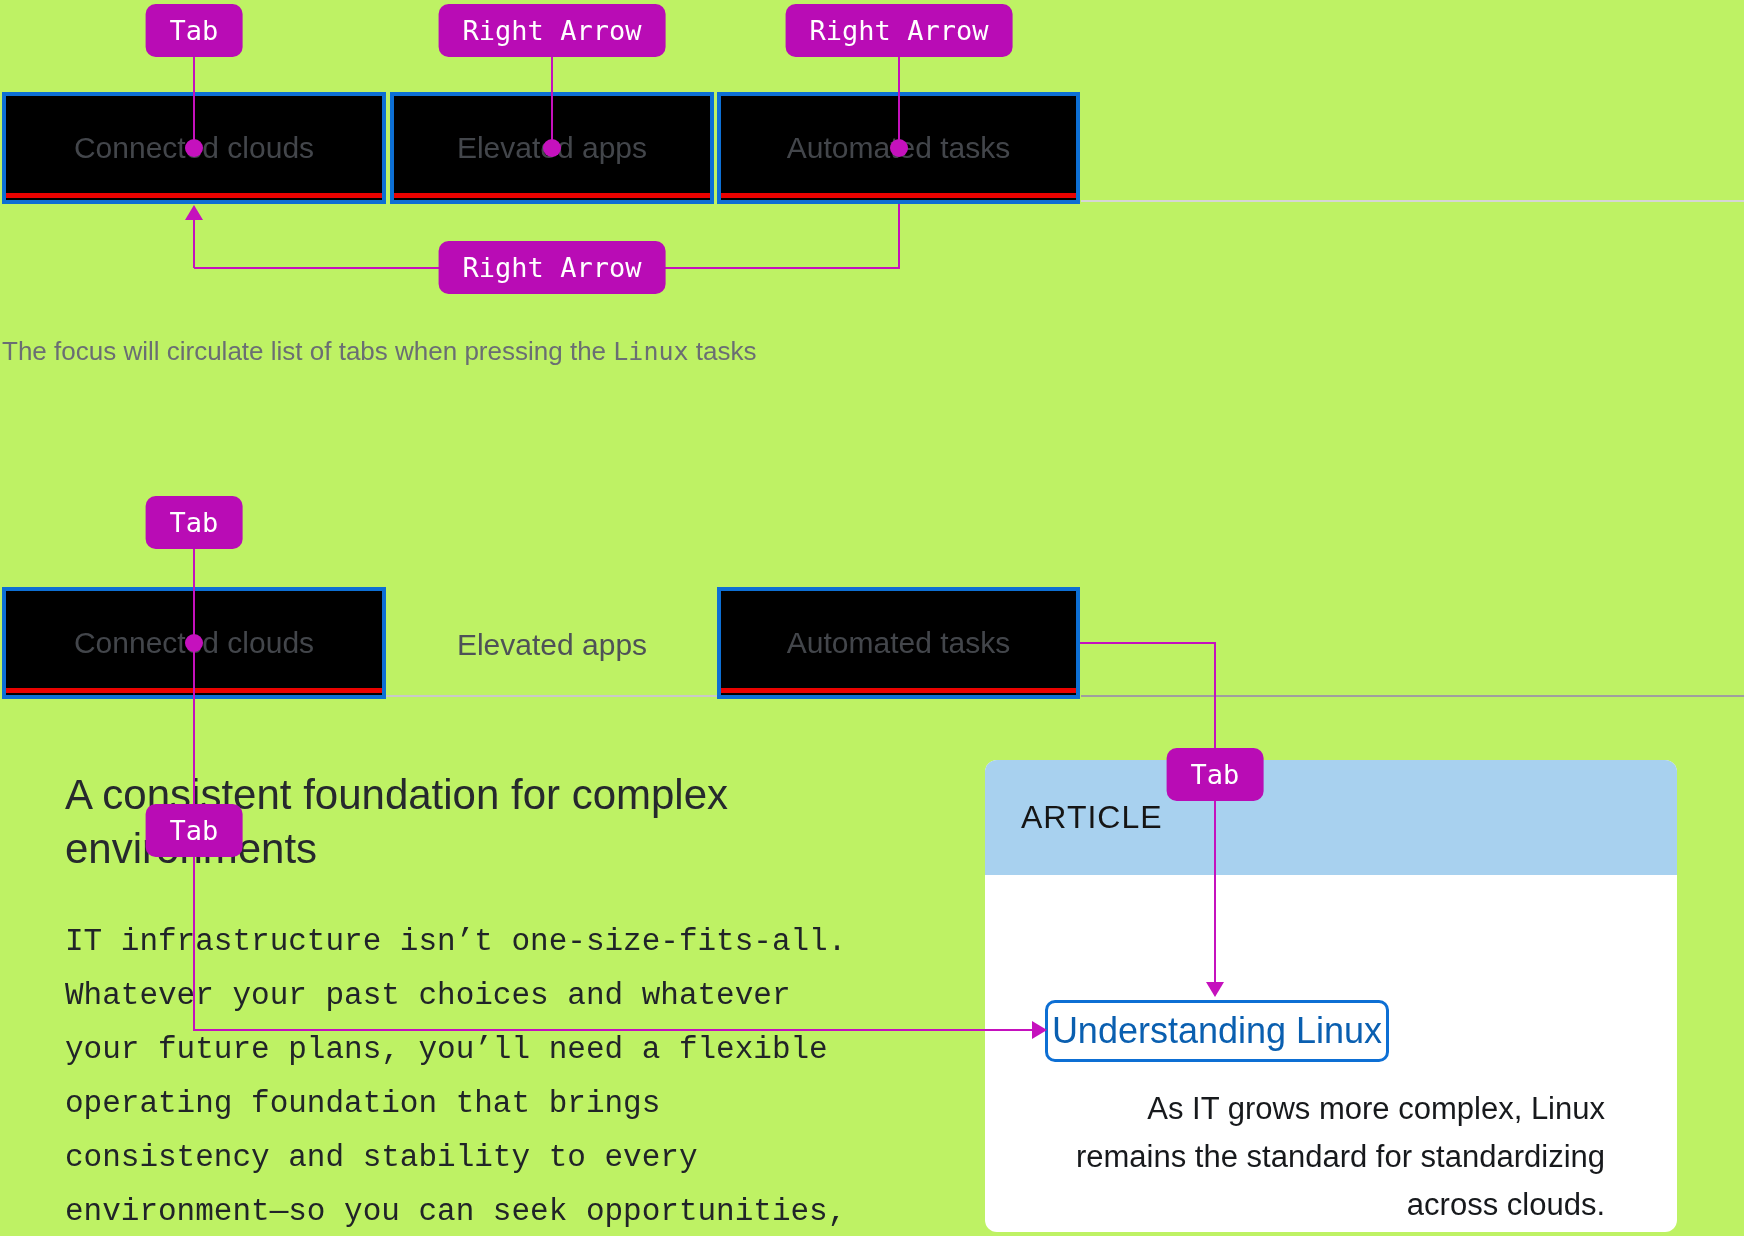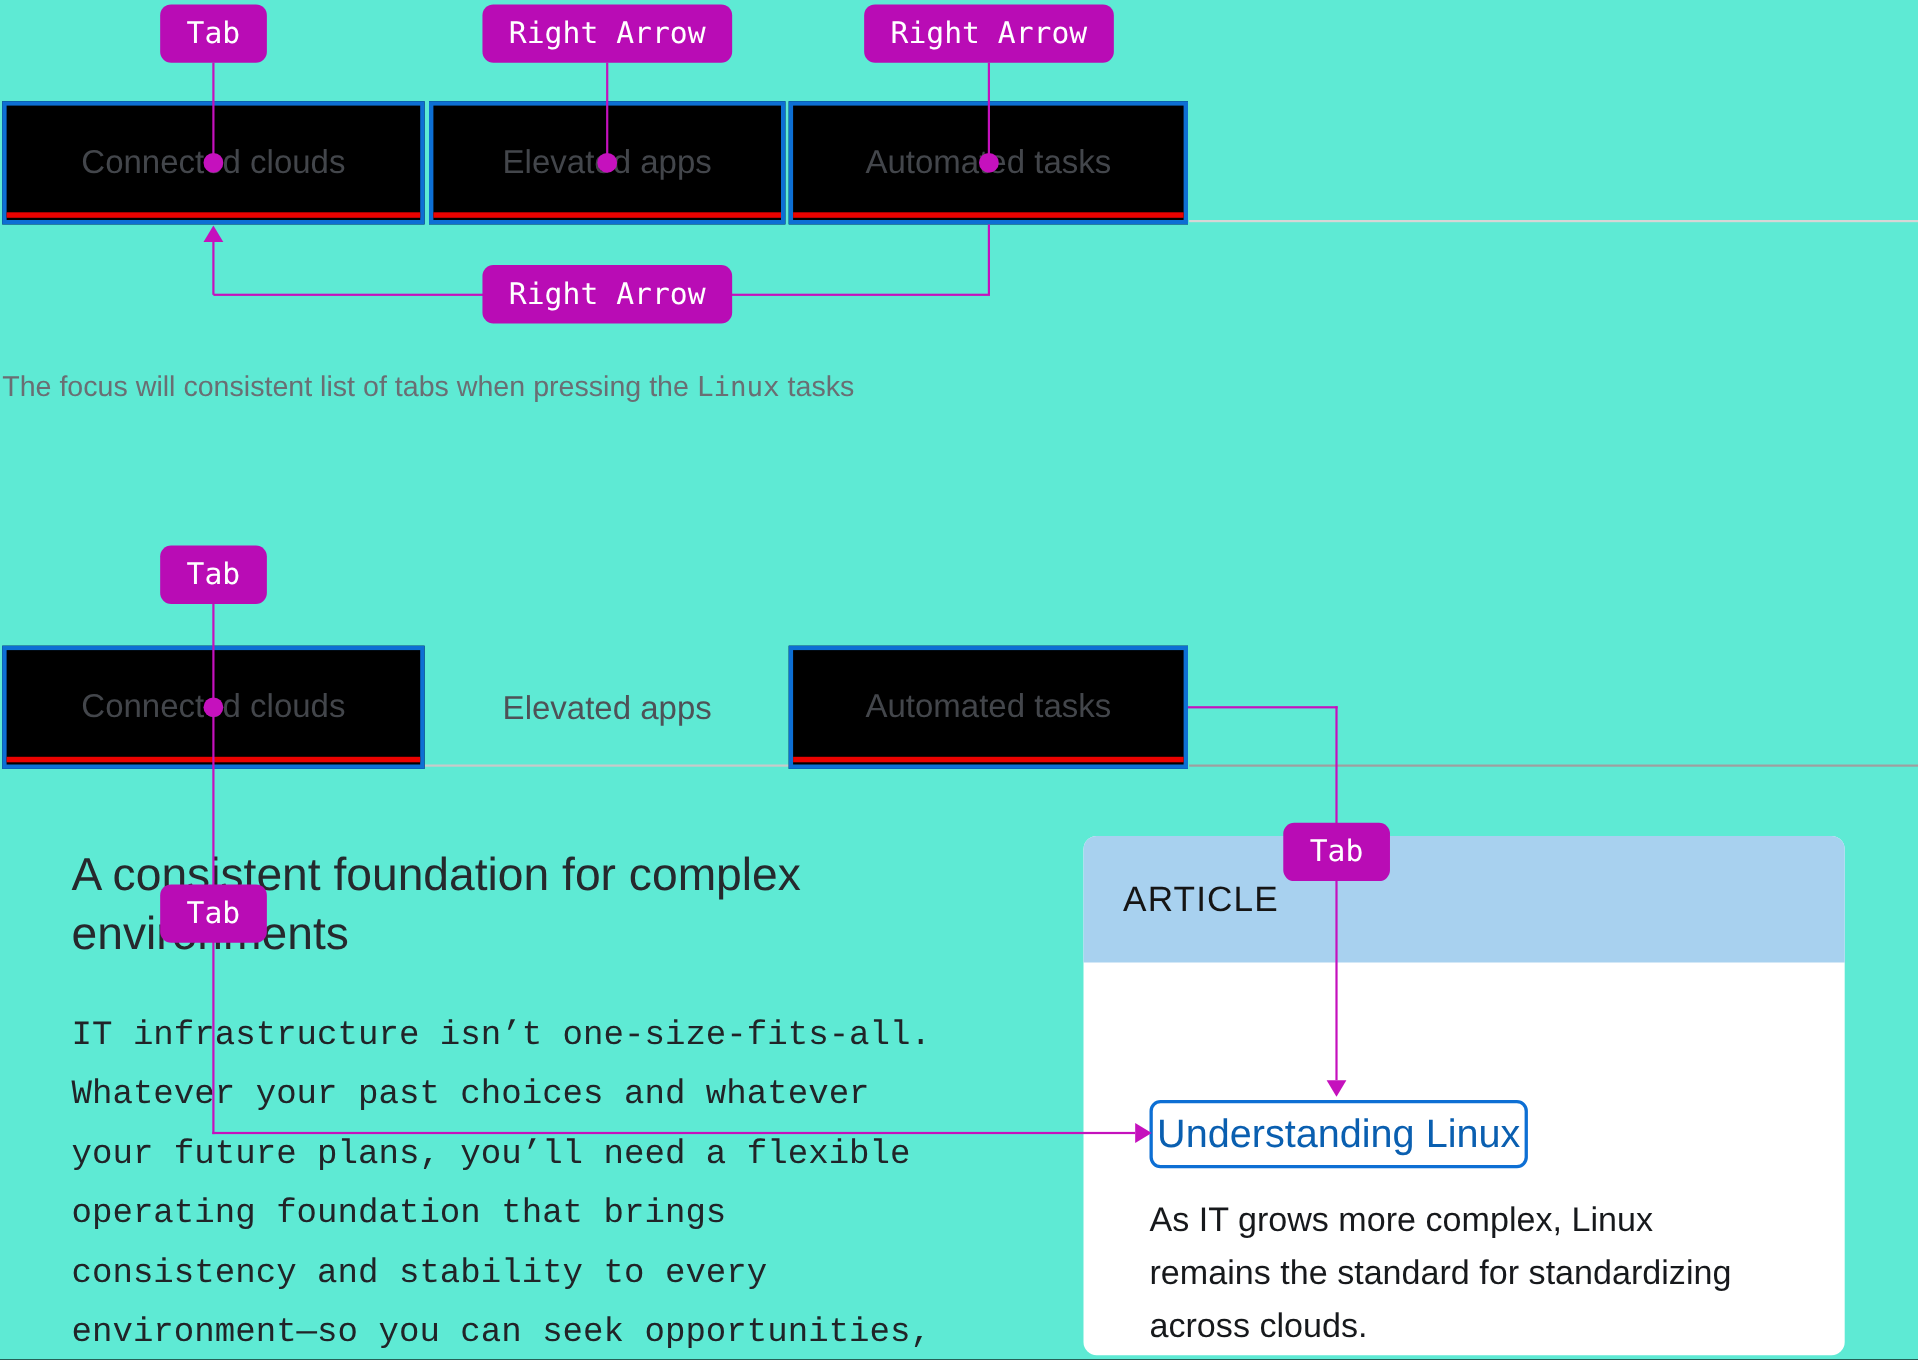--- a/index.html
+++ b/index.html
@@ -1,18 +1,18 @@
 <!DOCTYPE html>
 <html><head>
 <meta charset="utf-8">
 <style>
   html,body { margin:0; padding:0; background:#000; }
   .stage {
     position:relative; width:1744px; height:1236px;
-    background:#5eead4; overflow:hidden;
+    background:#bef264; overflow:hidden;
     font-family:"Liberation Sans", sans-serif;
   }
   
   .keycap {
     position:absolute; transform:translateX(-50%);
     background:#b90cb5; color:#fff;
     font-family:"DejaVu Sans Mono", monospace;
     font-size:27px; line-height:53px; height:53px;
     padding:0 24px; border-radius:10px; white-space:nowrap;
     text-align:center; z-index:30;
@@ -51,21 +51,21 @@
     position:absolute; width:770px; font-size:42px; line-height:54px;
     font-weight:500; color:#26292d; z-index:3;
   }
   .page-para {
     position:absolute; width:800px; font-size:31px; line-height:54px;
     color:#212428; z-index:3;
   }
   
   .card {
     position:absolute; left:985px; top:760px; width:692px; height:472px;
-    background:#fff; border-radius:12px; z-index:10;
+    background:#fff; border-radius:12px; z-index:10;text-align:right;
   }
   .card-header {
     position:absolute; left:0; top:0; right:0; height:115px;
     background:#a8d1ef; border-radius:12px 12px 0 0;
     display:flex; align-items:center;
   }
   .card-eyebrow {
     margin-left:36px; font-size:32px; color:#151515; letter-spacing:1px;
   }
   .link-focus {
@@ -109,21 +109,21 @@
   </div>
 
   <div class="grayline" style="left:1081px; top:200px; width:663px; background:#d6d6d6;"></div>
 
   <div class="mline" style="left:898px; top:204px; width:2px; height:64px;"></div>
   <div class="mline" style="left:194px; top:267px; width:706px; height:2px;"></div>
   <div class="mline" style="left:193px; top:220px; width:2px; height:48px;"></div>
   <div class="arr up" style="left:185px; top:205px;"></div>
   <div class="keycap" style="left:552px; top:241px;">Right Arrow</div>
 
-  <div class="caption" style="left:2px; top:336px;"><span>The focus will consistent list of tabs when pressing the </span><span class="code">Linux</span><span> tasks</span></div>
+  <div class="caption" style="left:2px; top:336px;"><span>The focus will circulate list of tabs when pressing the </span><span class="code">Linux</span><span> tasks</span></div>
 
   <div class="keycap" style="left:194px; top:496px;">Tab</div>
   <div class="mline" style="left:193px; top:549px; width:2px; height:94px;"></div>
   <div class="dot" style="left:194px; top:643px;"></div>
 
   <div class="grayline" style="left:386px; top:695px; width:331px; background:#c9c9c9;"></div>
   <div class="grayline" style="left:1081px; top:695px; width:663px; background:#9f9f9f;"></div>
 
   <div class="tabbox" style="left:2px; top:587px; width:384px;">
     <span class="tablabel">Connected clouds</span>

